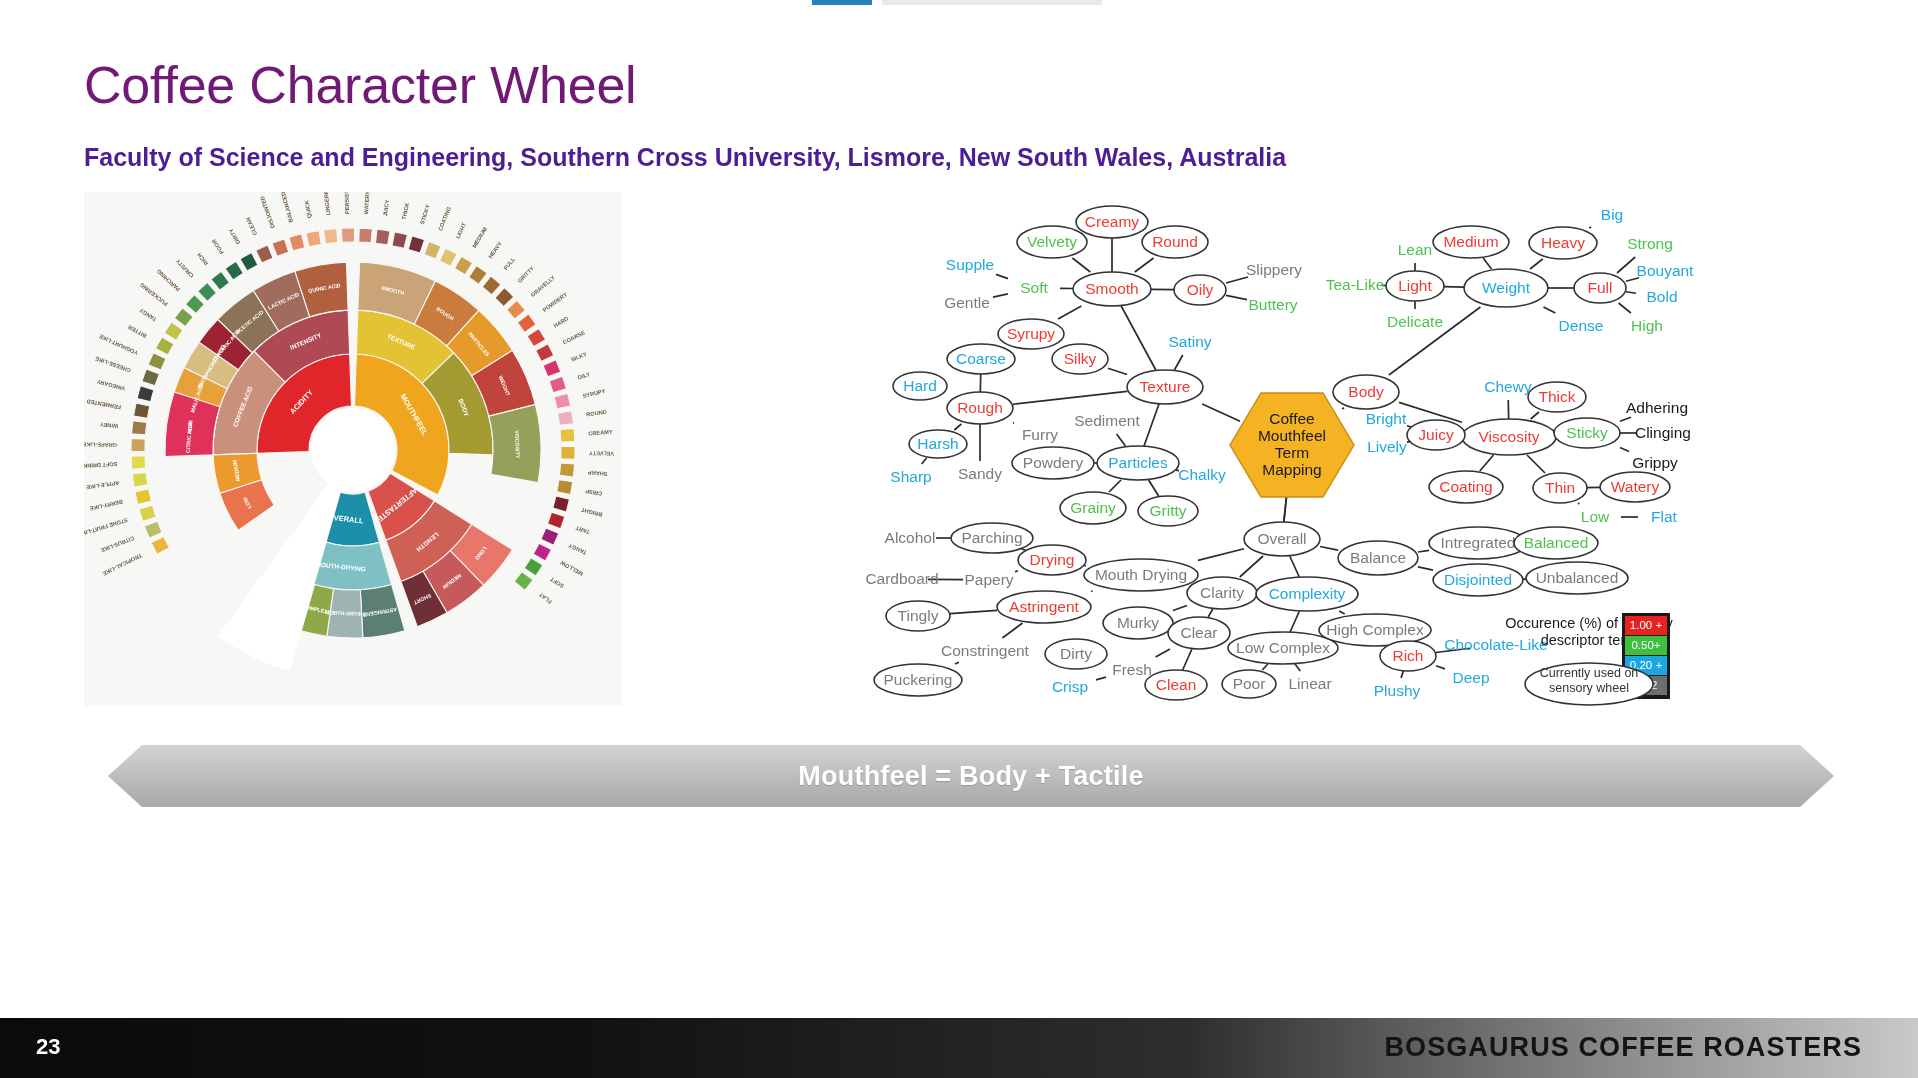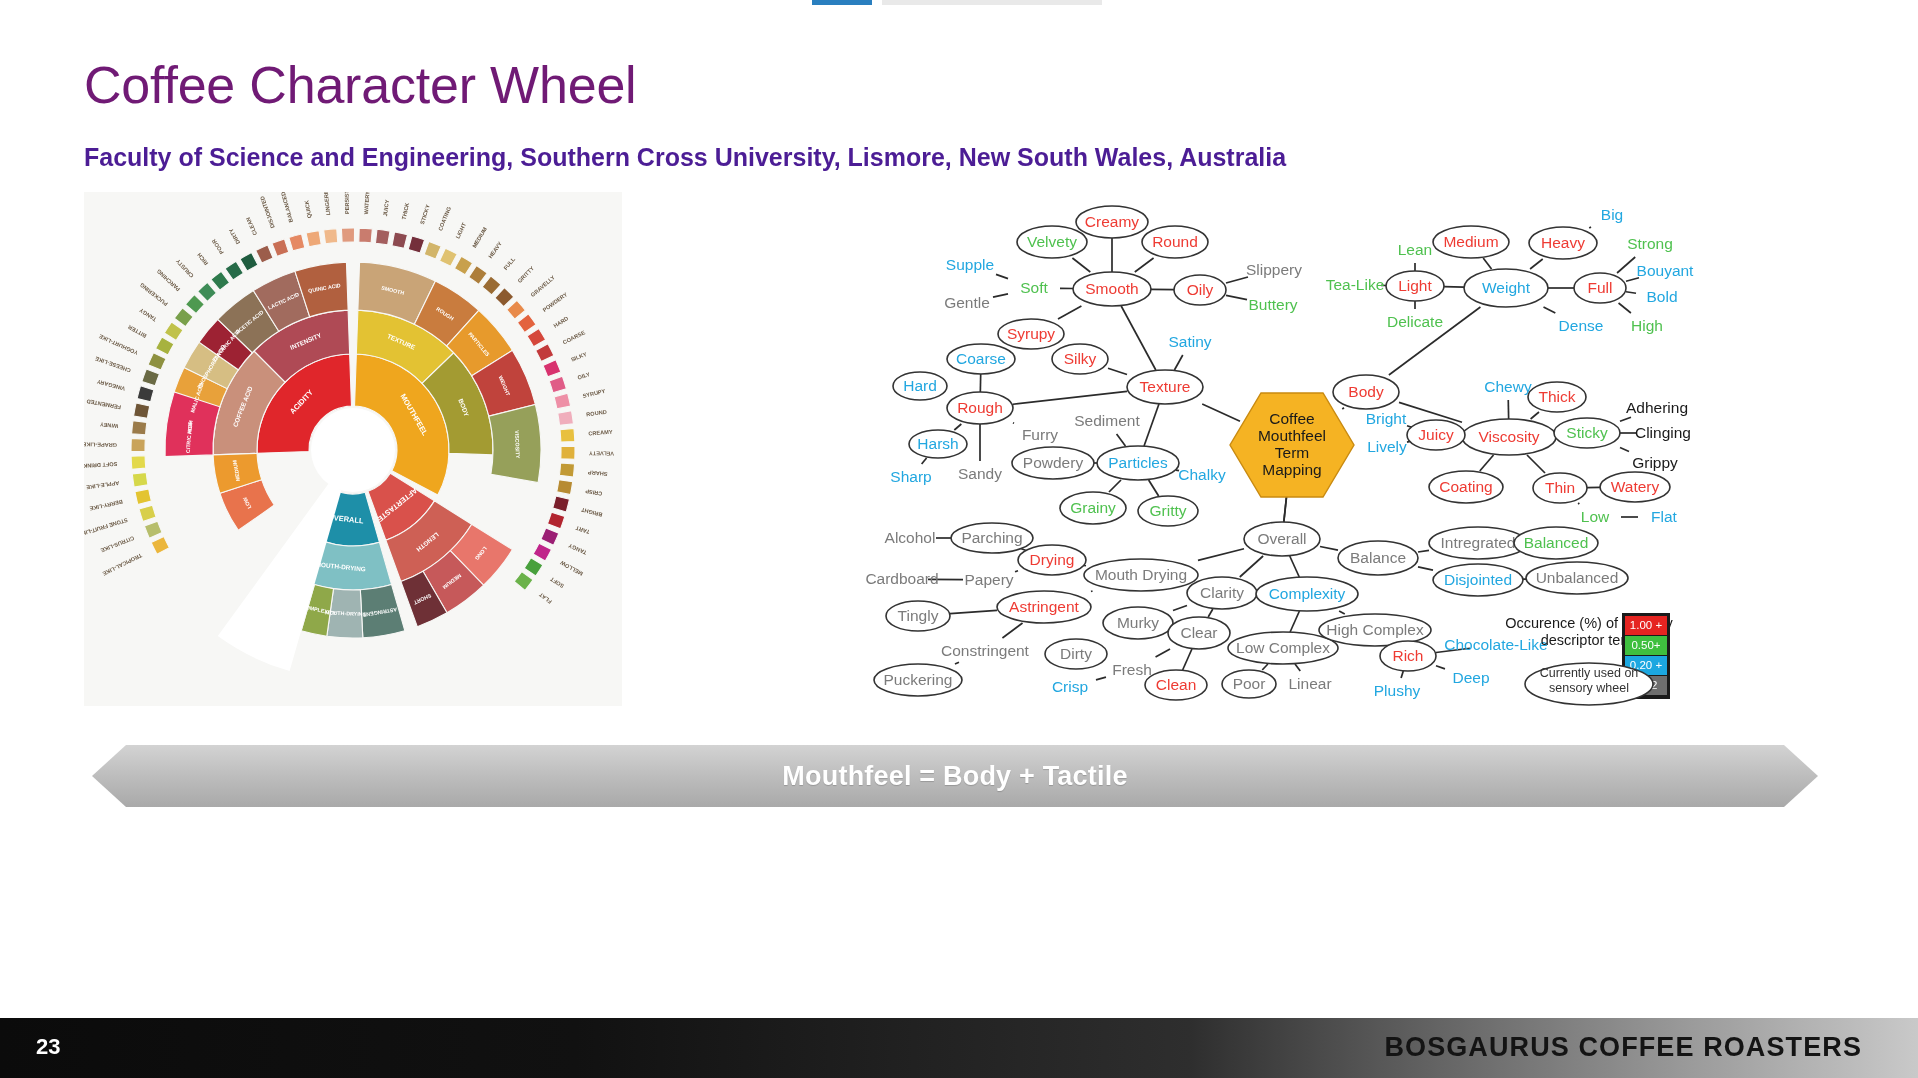--- a/index.html
+++ b/index.html
@@ -42,21 +42,21 @@
   #wheel-svg{display:block;}
 
   
   #mindmap-panel{
     position:absolute;left:660px;top:190px;width:1250px;height:520px;
   }
   #mindmap-svg{display:block;}
 
   
   #banner-wrap{
-    position:absolute;left:92px;top:745px;width:1726px;height:62px;
+    position:absolute;left:108px;top:745px;width:1726px;height:62px;
   }
   #banner-text{
     position:absolute;left:0;top:0;width:100%;height:100%;
     display:flex;align-items:center;justify-content:center;
     font-size:27px;font-weight:700;color:#ffffff;
     text-shadow:0 1px 1px rgba(0,0,0,.18);
     letter-spacing:.2px;
   }
 
   

